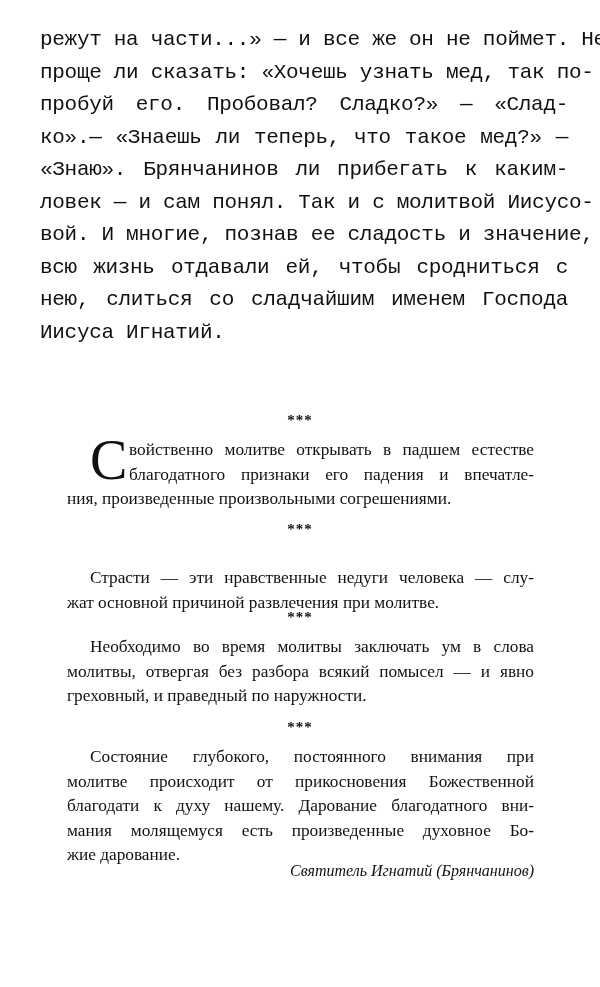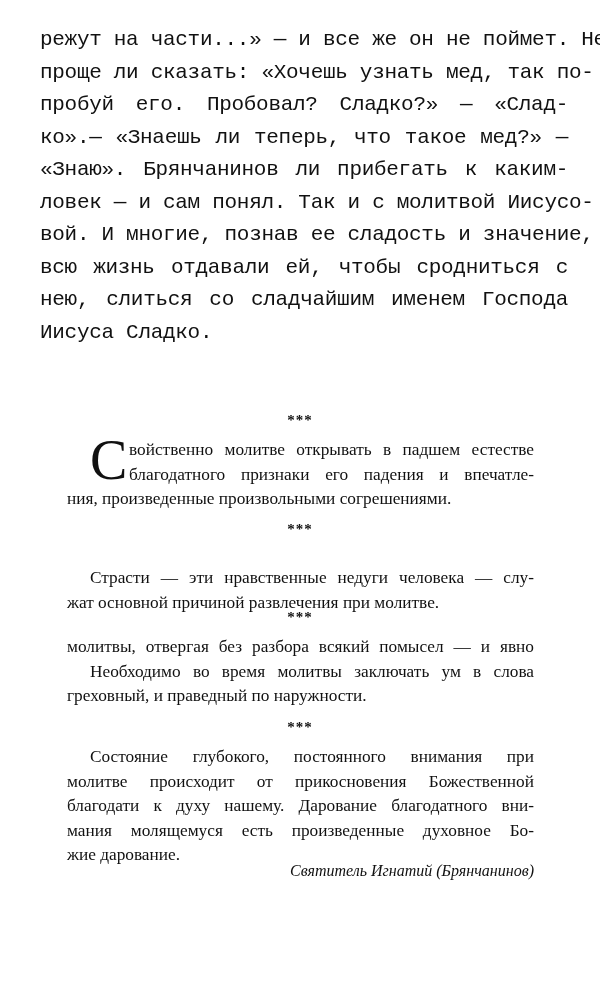--- a/index.html
+++ b/index.html
@@ -99,43 +99,43 @@
   <div class="top-para">
     <span class="ln">режут на части...» — и все же он не поймет. Не</span>
     <span class="ln">проще ли сказать: «Хочешь узнать мед, так по-</span>
     <span class="ln">пробуй его. Пробовал? Сладко?» — «Слад-</span>
     <span class="ln">ко».— «Знаешь ли теперь, что такое мед?» —</span>
     <span class="ln">«Знаю». Брянчанинов ли прибегать к каким-</span>
     <span class="ln">ловек — и сам понял. Так и с молитвой Иисусо-</span>
     <span class="ln">вой. И многие, познав ее сладость и значение,</span>
     <span class="ln">всю жизнь отдавали ей, чтобы сродниться с</span>
     <span class="ln">нею, слиться со сладчайшим именем Господа</span>
-    <span class="ln last">Иисуса Сладко.</span>
+    <span class="ln last">Иисуса Игнатий.</span>
   </div>
 
   <div class="stars" style="top:412px;">***</div>
   <div class="lower" style="top:438px;">
     <div class="dropcap-wrap">
       <span class="dropcap">С</span>
       <span class="ln2 capindent">войственно молитве открывать в падшем естестве</span>
       <span class="ln2 capindent">благодатного признаки его падения и впечатле-</span>
       <span class="ln2 last">ния, произведенные произвольными согрешениями.</span>
     </div>
   </div>
 
   <div class="stars" style="top:521px;">***</div>
   <div class="lower" style="top:566px;">
     <span class="ln2 indent">Страсти — эти нравственные недуги человека — слу-</span>
     <span class="ln2 last">жат основной причиной развлечения при молитве.</span>
   </div>
 
   <div class="stars" style="top:609px;">***</div>
   <div class="lower" style="top:635px;">
+    <span class="ln2 indent">Необходимо во время молитвы заключать ум в слова</span>
     <span class="ln2">молитвы, отвергая без разбора всякий помысел — и явно</span>
-    <span class="ln2 indent">Необходимо во время молитвы заключать ум в слова</span>
     <span class="ln2 last">греховный, и праведный по наружности.</span>
   </div>
 
   <div class="stars" style="top:719px;">***</div>
   <div class="lower" style="top:745px;">
     <span class="ln2 indent">Состояние глубокого, постоянного внимания при</span>
     <span class="ln2">молитве происходит от прикосновения Божественной</span>
     <span class="ln2">благодати к духу нашему. Дарование благодатного вни-</span>
     <span class="ln2">мания молящемуся есть произведенные духовное Бо-</span>
     <span class="ln2 last">жие дарование.</span>

